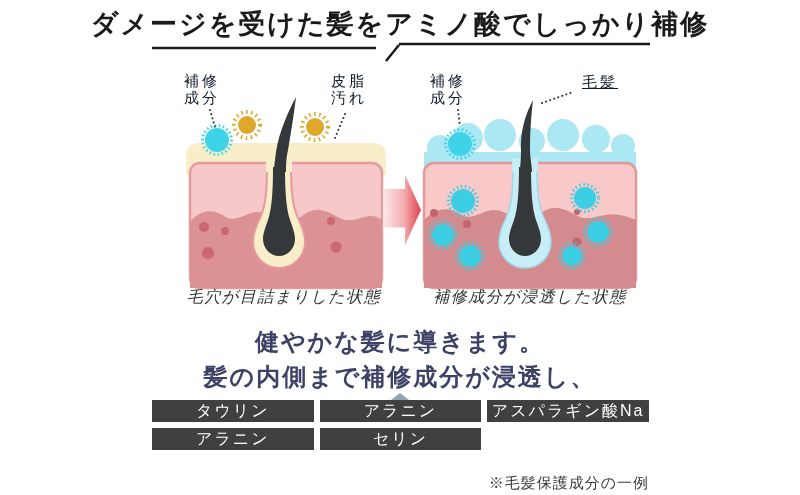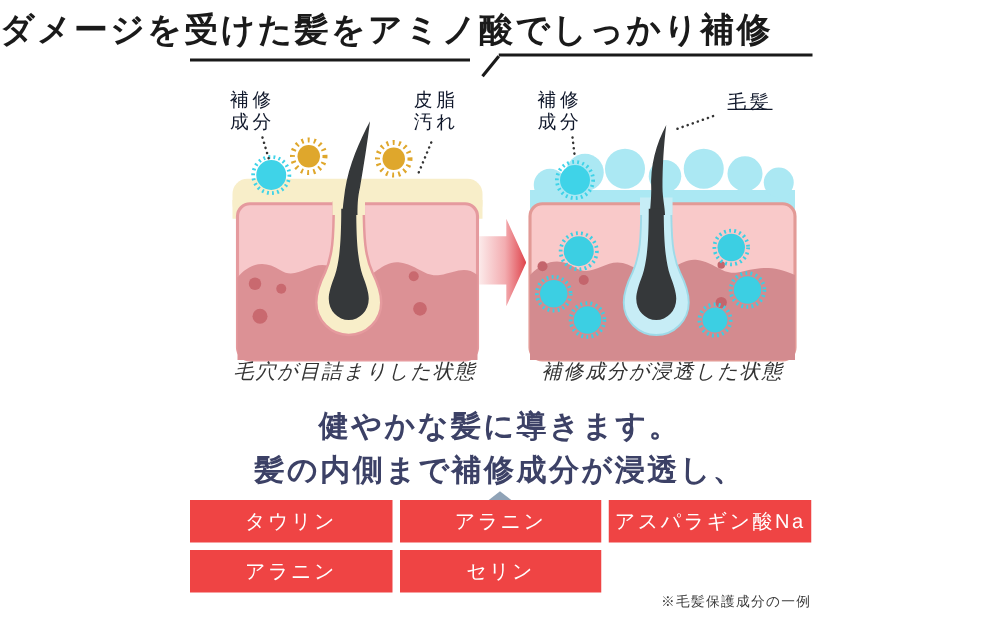--- a/index.html
+++ b/index.html
@@ -1,19 +1,19 @@
 <!DOCTYPE html>
 <html><head>
 <meta charset="utf-8">
 <style>
   html,body{margin:0;padding:0;background:#fff;}
   .canvas{position:relative;width:800px;height:495px;background:#ffffff;overflow:hidden;
           font-family:"Liberation Sans",sans-serif;color:#333;}
   
-  .title{position:absolute;top:6px;left:0;width:800px;
+  .title{position:absolute;top:6px;left:0;width:800px;text-align:center;
          font-family:"Liberation Serif",serif;font-size:27px;font-weight:600;
          color:#1a1a1a;letter-spacing:2px;}
   .title-underline{position:absolute;left:150px;top:40px;}
   
   .dlabel{position:absolute;font-size:15px;line-height:17px;letter-spacing:3px;
           color:#0f172a;white-space:pre-line;}
   
   .diag{position:absolute;top:70px;}
   .diag-left{left:182px;}
   .diag-right{left:420px;}
@@ -25,30 +25,30 @@
   .caption{position:absolute;top:287px;font-size:16px;letter-spacing:1.5px;
            color:#333;text-align:center;font-style:italic;}
   .caption-left{left:176px;width:216px;}
   .caption-right{left:416px;width:228px;}
   
   .lead{position:absolute;top:324px;left:0;width:800px;text-align:center;
         color:#3c4166;font-size:24px;font-weight:bold;letter-spacing:2px;line-height:35px;}
   
   .ing-table{position:absolute;left:152px;top:400px;width:497px;
              display:grid;grid-template-columns:repeat(3,1fr);gap:6px;}
-  .ing-cell{position:relative;height:34px;background:#ef4444;color:#ffffff;
+  .ing-cell{position:relative;height:22px;background:#404040;color:#ffffff;
             display:flex;align-items:center;justify-content:center;
             font-size:16px;letter-spacing:2px;}
   .ing-cell.has-notch::before{content:'';position:absolute;top:-7px;left:50%;
             transform:translateX(-50%);width:0;height:0;
             border-left:9px solid transparent;border-right:9px solid transparent;
             border-bottom:7px solid #90a3b7;}
   
   .footnote{position:absolute;left:152px;top:474px;width:497px;text-align:right;
-            font-size:11px;color:#3a3a3a;letter-spacing:1px;}
+            font-size:15px;color:#3a3a3a;letter-spacing:1px;}
 </style>
 </head>
 <body>
 
 <div class="canvas">
 
   <div class="title">ダメージを受けた髪をアミノ酸でしっかり補修</div>
   <svg class="title-underline" width="502" height="26" viewBox="0 0 502 26">
     <line x1="2" y1="8" x2="226" y2="8" stroke="#1a1a1a" stroke-width="2.5"></line>
     <line x1="236" y1="21" x2="249" y2="5" stroke="#1a1a1a" stroke-width="2.5"></line>

